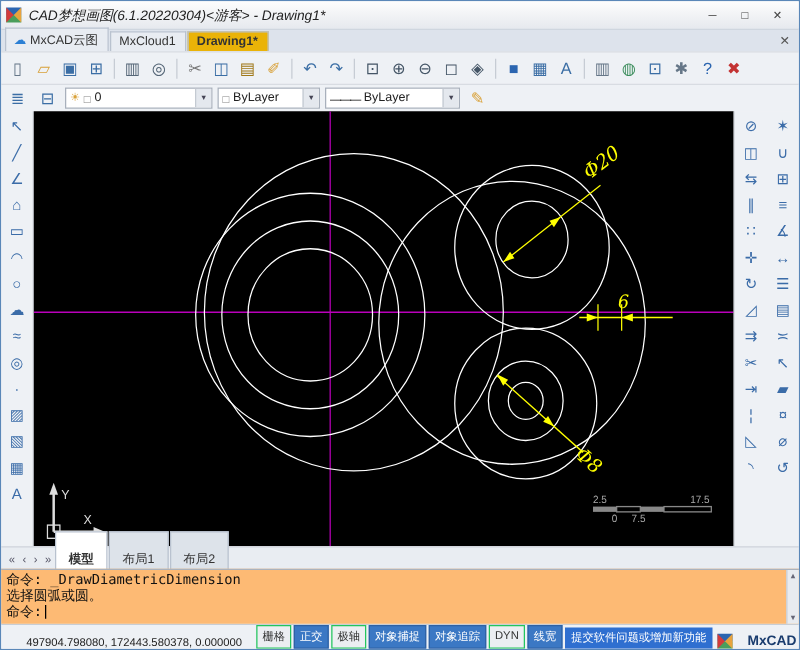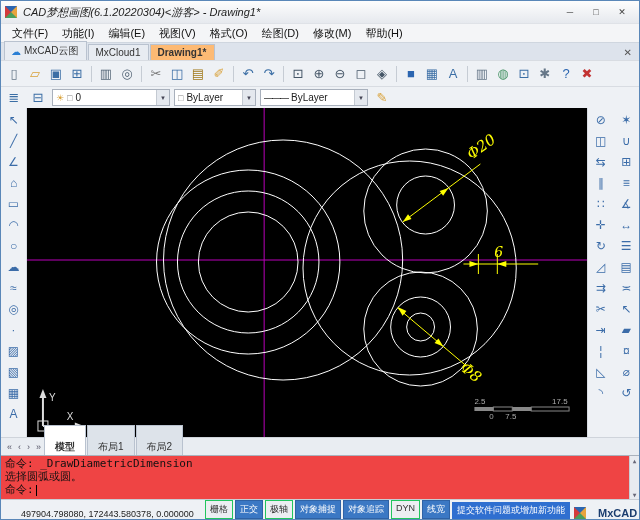--- a/index.html
+++ b/index.html
@@ -7,21 +7,21 @@
   body{font-family:"Liberation Sans","DejaVu Sans",sans-serif;font-size:11px;background:#dfe3e8;}
   .window{width:640px;height:520px;border:1px solid #5a87b8;display:flex;flex-direction:column;background:#f0f2f5;}
   .titlebar{height:22px;display:flex;align-items:center;padding:0 4px;background:linear-gradient(#fdfdfd,#e6e9ee);flex:none;}
   .logo{width:0;height:0;border-left:6px solid #d33b3b;border-top:6px solid #2b65b0;border-right:6px solid #e8a33d;border-bottom:6px solid #4a9e5c;flex:none;}
   .title-text{margin-left:6px;font-size:11px;color:#222;flex:1;white-space:nowrap;overflow:hidden;font-style:italic;}
   .win-btn{width:26px;height:16px;display:flex;align-items:center;justify-content:center;color:#444;font-size:9px;flex:none;}
   .menubar{height:19px;display:flex;align-items:center;padding:0 4px;background:#f4f5f7;border-top:1px solid #dfe2e7;flex:none;}
   .menu-item{padding:2px 7px;font-size:11px;color:#111;white-space:nowrap;}
   .doctabs{height:18px;display:flex;align-items:flex-end;background:#dde3ec;padding-left:3px;border-top:1px solid #cfd6df;flex:none;}
   .doc-tab{display:flex;align-items:center;gap:3px;padding:2px 8px 2px 6px;font-size:10px;background:#e8ecf2;border:1px solid #b9c2cf;border-bottom:none;margin-right:1px;color:#333;white-space:nowrap;}
-  .doc-tab.active{background:#fdba74;font-weight:bold;}
+  .doc-tab.active{background:#eab308;font-weight:bold;}
   .tab-icon{color:#2b7fd4;font-size:10px;}
   .doctab-close{margin-left:auto;padding:0 7px 2px 0;color:#555;font-size:10px;}
   .toolbar{height:26px;display:flex;align-items:center;padding:0 3px;background:#eef1f5;border-top:1px solid #d8dce2;gap:1px;flex:none;overflow:hidden;white-space:nowrap;}
   .tb-btn{width:20px;height:20px;display:flex;align-items:center;justify-content:center;border:1px solid transparent;border-radius:2px;flex:none;}
   .tb-glyph{font-size:13px;line-height:1;}
   .tb-sep{width:1px;height:16px;background:#c6ccd4;margin:0 3px;flex:none;}
   .propbar{height:22px;display:flex;align-items:center;padding:0 3px;gap:4px;background:#eef1f5;border-top:1px solid #d8dce2;flex:none;}
   .combo{height:17px;background:#fff;border:1px solid #a8b0bc;display:flex;align-items:center;font-size:10px;padding-left:3px;gap:3px;color:#222;white-space:nowrap;overflow:hidden;}
   .caret{margin-left:auto;width:13px;align-self:stretch;background:#e4e8ee;border-left:1px solid #c4cad2;display:flex;align-items:center;justify-content:center;font-size:6px;color:#445;}
   .lt-preview{letter-spacing:-1px;color:#000;font-size:9px;}
@@ -30,21 +30,21 @@
   .side-right{width:52px;background:#eef1f5;border-left:1px solid #d8dce2;display:flex;flex:none;overflow:hidden;}
   .side-col{width:26px;display:flex;flex-direction:column;align-items:center;padding-top:2px;gap:1px;}
   .sb-btn{width:22px;height:20px;display:flex;align-items:center;justify-content:center;border:1px solid transparent;border-radius:2px;flex:none;}
   .sb-glyph{font-size:12px;color:#3b6ca8;line-height:1;}
   .canvas-wrap{flex:1;background:#000;min-width:0;}
   .canvas-wrap svg{display:block;width:100%;height:100%;}
   .layouttabs{height:18px;display:flex;align-items:center;background:#e9edf2;border-top:1px solid #cfd4db;font-size:10px;padding-left:3px;flex:none;}
   .nav-g{padding:0 3px;color:#556;font-size:9px;}
   .lt-tab{padding:14px 10px;border:1px solid #b9c2cf;background:#dde3ea;margin-right:1px;color:#333;}
   .lt-tab.active{background:#fff;font-weight:bold;}
-  .cmdline{height:44px;background:#ef4444;border-top:1px solid #aab2bd;font-family:"DejaVu Sans Mono","Liberation Mono",monospace;font-size:11px;padding:1px 12px 1px 4px;position:relative;flex:none;}
+  .cmdline{height:44px;background:#fdba74;border-top:1px solid #aab2bd;font-family:"DejaVu Sans Mono","Liberation Mono",monospace;font-size:11px;padding:1px 12px 1px 4px;position:relative;flex:none;}
   .cmd-row{height:13px;line-height:13px;color:#111;white-space:pre;overflow:hidden;}
   .cursor{display:inline-block;width:6px;height:11px;border-left:1px solid #000;margin-left:2px;vertical-align:middle;}
   .cmd-scroll{position:absolute;right:0;top:0;width:10px;height:100%;background:#e8ebf0;border-left:1px solid #c8cdd4;display:flex;flex-direction:column;justify-content:space-between;align-items:center;font-size:6px;color:#667;padding:1px 0;}
   .statusbar{height:20px;display:flex;align-items:flex-end;background:#eef1f5;border-top:1px solid #c8cdd4;font-size:9px;padding:0 20px;gap:2px;flex:none;white-space:nowrap;overflow:hidden;}
   .coords{width:182px;color:#222;flex:none;overflow:hidden;}
   .toggle{padding:2px 4px;border:1px solid #22c55e;background:#eceef2;color:#333;flex:none;}
   .toggle.active{background:#3b78c4;color:#fff;border-color:#2f62a5;}
   .feedback{margin-left:auto;background:#2f6fd0;color:#fff;padding:2px 5px;flex:none;}
   .brand{display:flex;align-items:center;gap:12px;font-weight:bold;color:#1a3c6e;font-size:11px;padding:0 2px;flex:none;}
 </style>
@@ -54,30 +54,20 @@
 <div class="window">
 
   <div class="titlebar">
     <span class="logo"></span>
     <span class="title-text">CAD梦想画图(6.1.20220304)&lt;游客&gt; - Drawing1*</span>
     <span class="win-btn">─</span>
     <span class="win-btn">□</span>
     <span class="win-btn">✕</span>
   </div>
 
-  <div class="menubar">
-      <span class="menu-item">文件(F)</span>
-      <span class="menu-item">功能(I)</span>
-      <span class="menu-item">编辑(E)</span>
-      <span class="menu-item">视图(V)</span>
-      <span class="menu-item">格式(O)</span>
-      <span class="menu-item">绘图(D)</span>
-      <span class="menu-item">修改(M)</span>
-      <span class="menu-item">帮助(H)</span>
-    </div>
 
   <div class="doctabs">
       <span class="doc-tab">
         <span class="tab-icon">☁</span>
         <span>MxCAD云图</span>
       </span>
       <span class="doc-tab">
         <span>MxCloud1</span>
       </span>
       <span class="doc-tab active">

